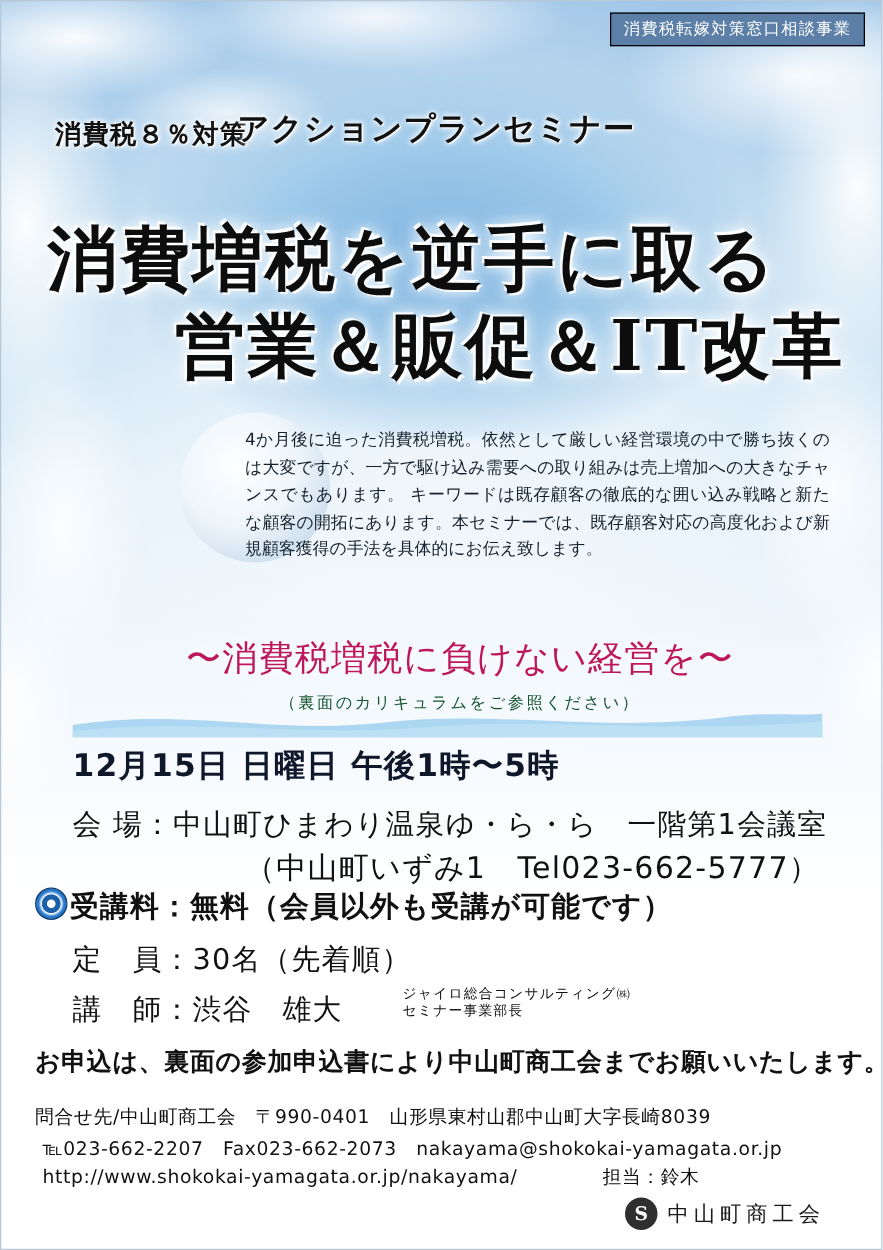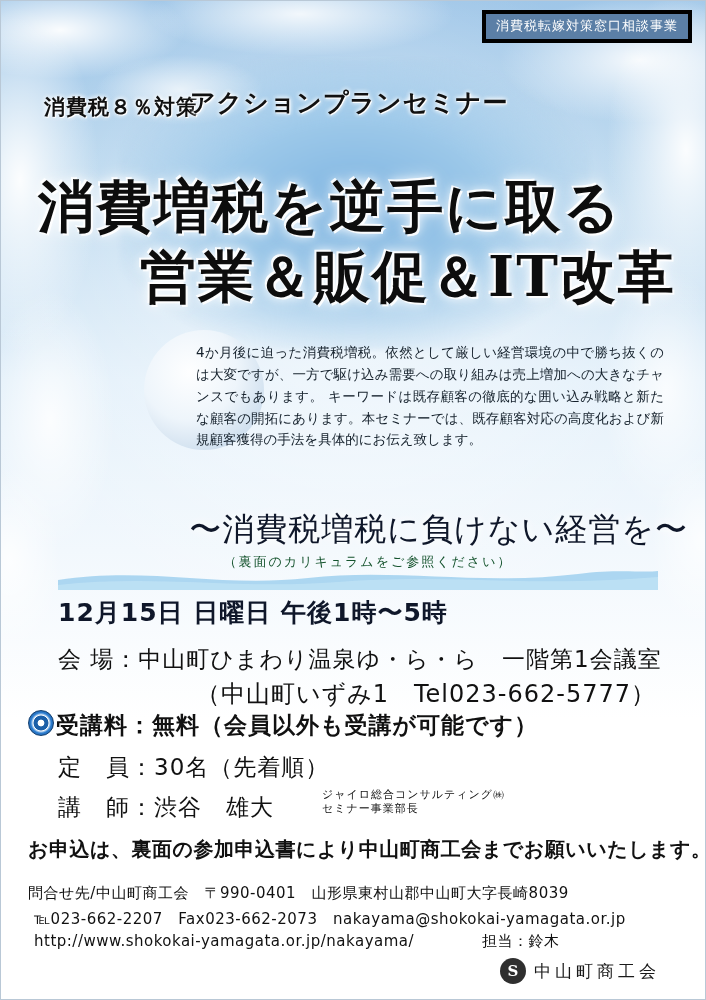--- a/index.html
+++ b/index.html
@@ -48,21 +48,21 @@
   .moon{
     position:absolute;left:144px;top:330px;width:120px;height:120px;border-radius:50%;
     background:radial-gradient(circle at 38% 35%, #ffffff 0%, #eef5fb 45%, #cfdfee 75%, #c3d7e9 100%);
     opacity:.95;pointer-events:none;
   }
 
   .hdr-badge{
     position:absolute;right:14px;top:10px;
     background:#5b7fa6;color:#fff;
     font-size:13px;letter-spacing:1px;padding:3px 10px 4px;
-    border:4px solid #000000;
+    border:1px solid #000000;
     font-family:"DejaVu Sans",sans-serif;
     white-space:nowrap;
   }
 
   .kicker1{
     position:absolute;left:44px;top:60px;
     font-size:21px;font-weight:bold;color:#111;letter-spacing:1px;
     text-shadow:0 0 5px #fff,0 0 5px #fff,1px 1px 0 #fff;
     white-space:nowrap;
     margin-top:33px;
@@ -86,21 +86,21 @@
 
   .body-text{
     position:absolute;left:196px;top:342px;width:468px;
     font-size:13.5px;line-height:1.62;color:#14202b;
     font-family:"DejaVu Sans",sans-serif;
     text-align:justify;
   }
 
   .slogan{
     position:absolute;left:48px;top:508px;width:640px;
-    text-align:right;font-size:32px;color:#0f172a;
+    text-align:center;font-size:28px;color:#be185d;
     font-family:"DejaVu Serif","Liberation Serif",serif;
     letter-spacing:1px;white-space:nowrap;
     text-shadow:0 0 8px #fff,0 0 14px #fff;
   }
   .slogan-sub{
     position:absolute;left:48px;top:553px;width:640px;text-align:center;
     font-size:13px;color:#14532d;letter-spacing:2px;
   }
   .wave{
     position:absolute;left:58px;top:564px;width:600px;height:26px;

